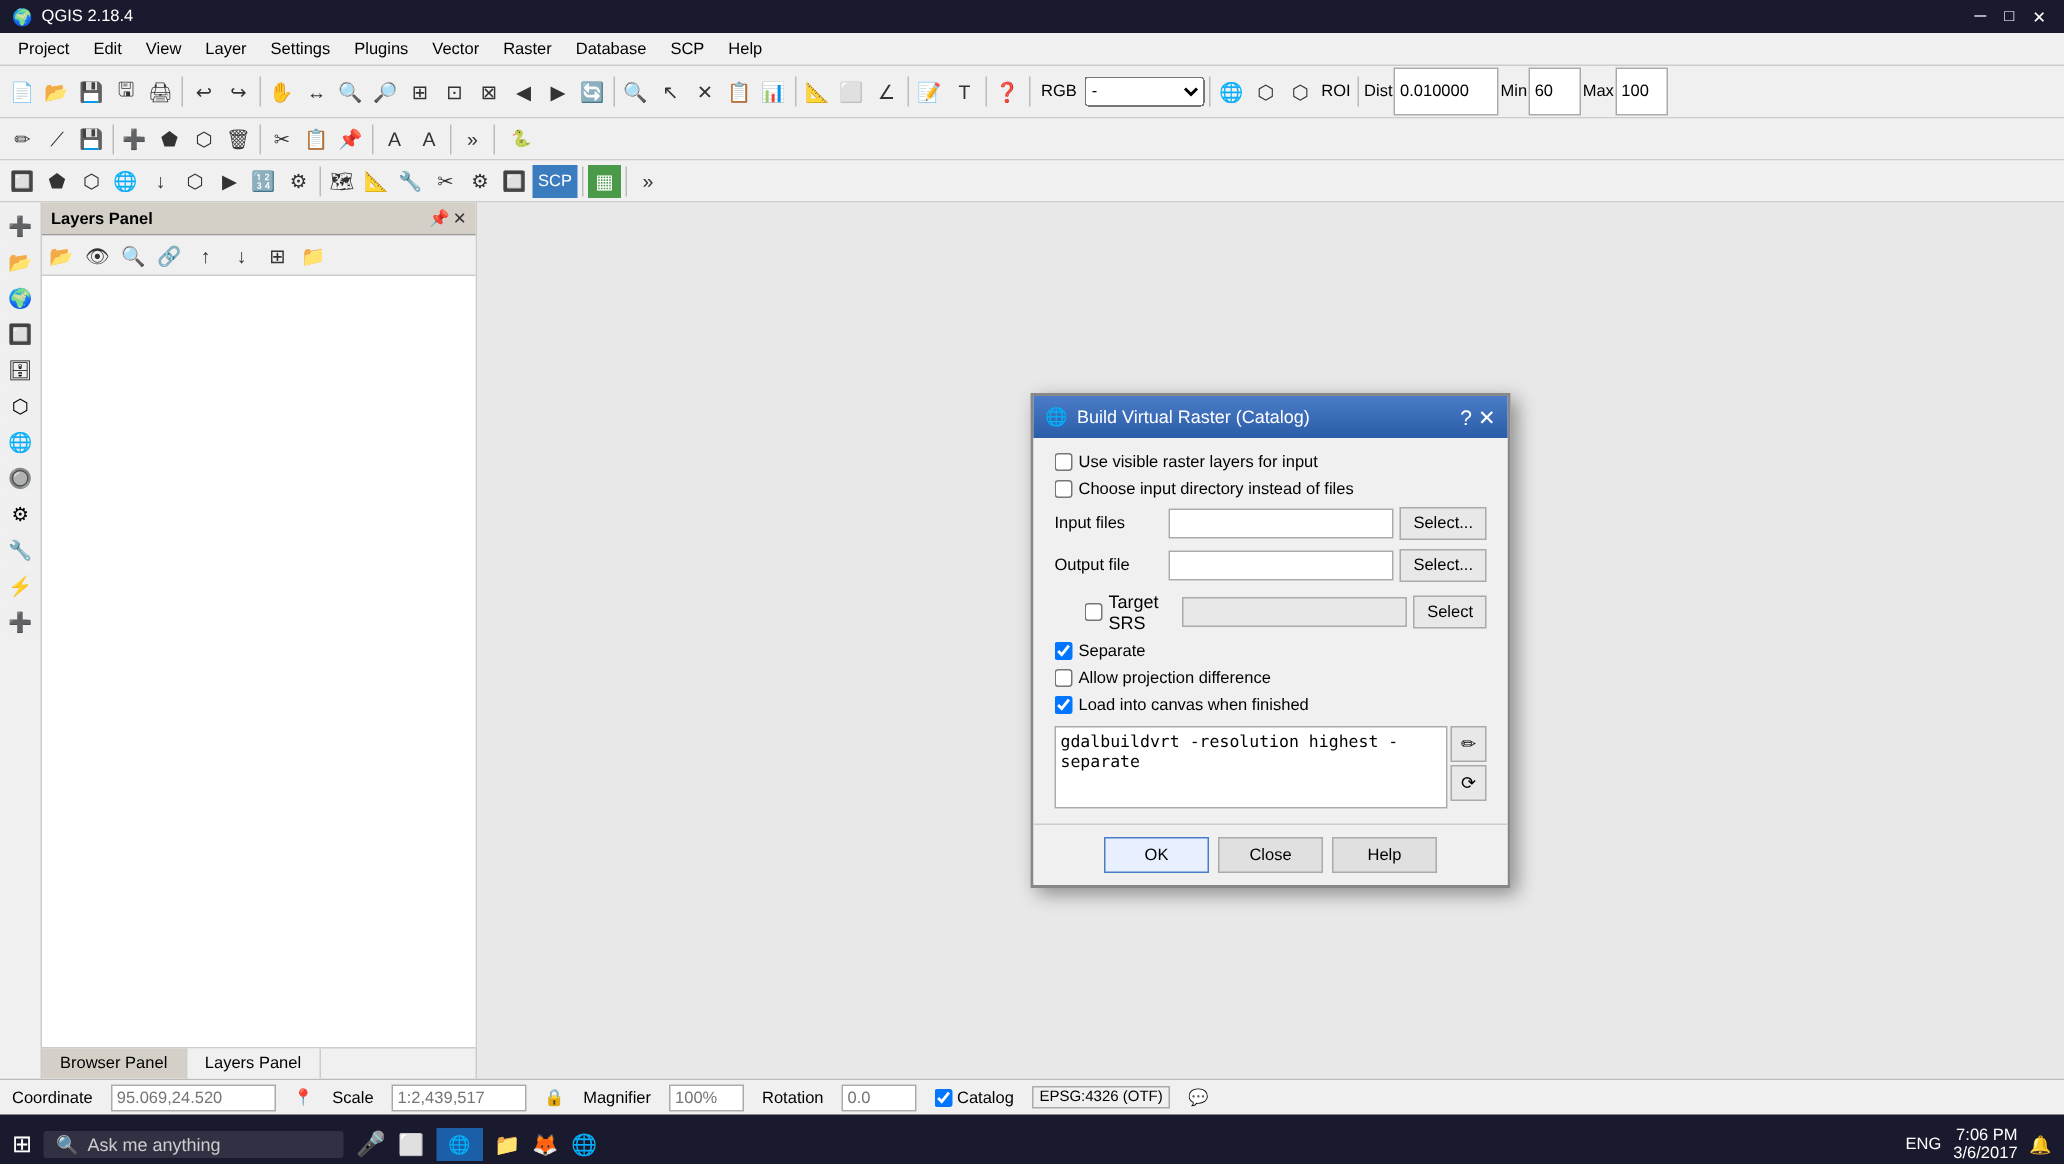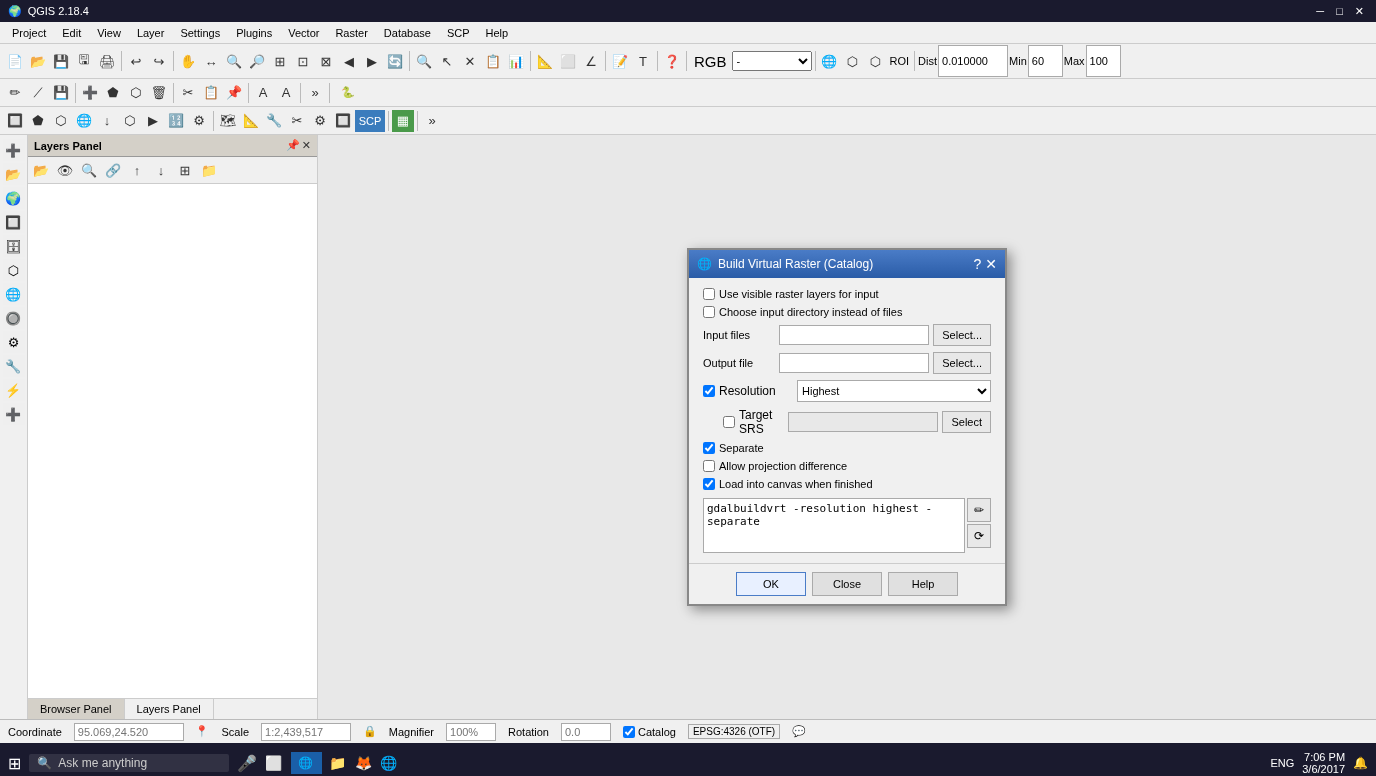--- a/index.html
+++ b/index.html
@@ -130,21 +130,21 @@
   <div class="tb-sep"></div>
   <button class="tb-btn">📐</button>
   <button class="tb-btn">⬜</button>
   <button class="tb-btn">∠</button>
   <div class="tb-sep"></div>
   <button class="tb-btn">📝</button>
   <button class="tb-btn">T</button>
   <div class="tb-sep"></div>
   <button class="tb-btn">❓</button>
   <div class="tb-sep"></div>
-  <span style="font-size:15px;padding:0 4px;">RGB</span>
+  <span style="font-size:11px;padding:0 4px;">RGB</span>
   <select style="height:20px;font-size:11px;width:80px;">
     <option>-</option>
   </select>
   <div class="tb-sep"></div>
   <button class="tb-btn">🌐</button>
   <button class="tb-btn">⬡</button>
   <button class="tb-btn">⬡</button>
   <span style="font-size:11px;padding:0 2px;">ROI</span>
   <div class="tb-sep"></div>
   <span style="font-size:11px;">Dist</span>
@@ -280,31 +280,20 @@
             <input type="text" style="flex: 1 1 0%; height: 20px; border: 1px solid rgb(170, 170, 170); padding: 0px 3px; font-size: 11px; background: white;">
             <button class="select-btn" style="height:22px;padding:0 8px;border:1px solid #aaa;background:#e8e8e8;cursor:pointer;font-size:11px;">Select...</button>
           </div>
 
           <div class="dialog-field">
             <span class="field-label">Output file</span>
             <input type="text" style="flex: 1 1 0%; height: 20px; border: 1px solid rgb(170, 170, 170); padding: 0px 3px; font-size: 11px; background: white;">
             <button class="select-btn" style="height:22px;padding:0 8px;border:1px solid #aaa;background:#e8e8e8;cursor:pointer;font-size:11px;">Select...</button>
           </div>
 
-          <div class="dialog-field">
-            <label style="display:flex;align-items:center;gap:4px;width:90px;">
-              <input type="checkbox" checked="" style="">
-              <span>Resolution</span>
-            </label>
-            <select style="flex:1;height:22px;border:1px solid #aaa;font-size:11px;background:white;">
-              <option>Highest</option>
-              <option>Lowest</option>
-              <option>Average</option>
-            </select>
-          </div>
 
 
           <div class="dialog-field">
             <label style="display:flex;align-items:center;gap:4px;width:90px;padding-left:20px;">
               <input type="checkbox" style="">
               <span>Target SRS</span>
             </label>
             <input type="text" style="flex: 1 1 0%; height: 20px; border: 1px solid rgb(170, 170, 170); padding: 0px 3px; font-size: 11px; background: rgb(232, 232, 232);">
             <button class="select-btn" style="height:22px;padding:0 8px;border:1px solid #aaa;background:#e8e8e8;cursor:pointer;font-size:11px;">Select</button>
           </div>

